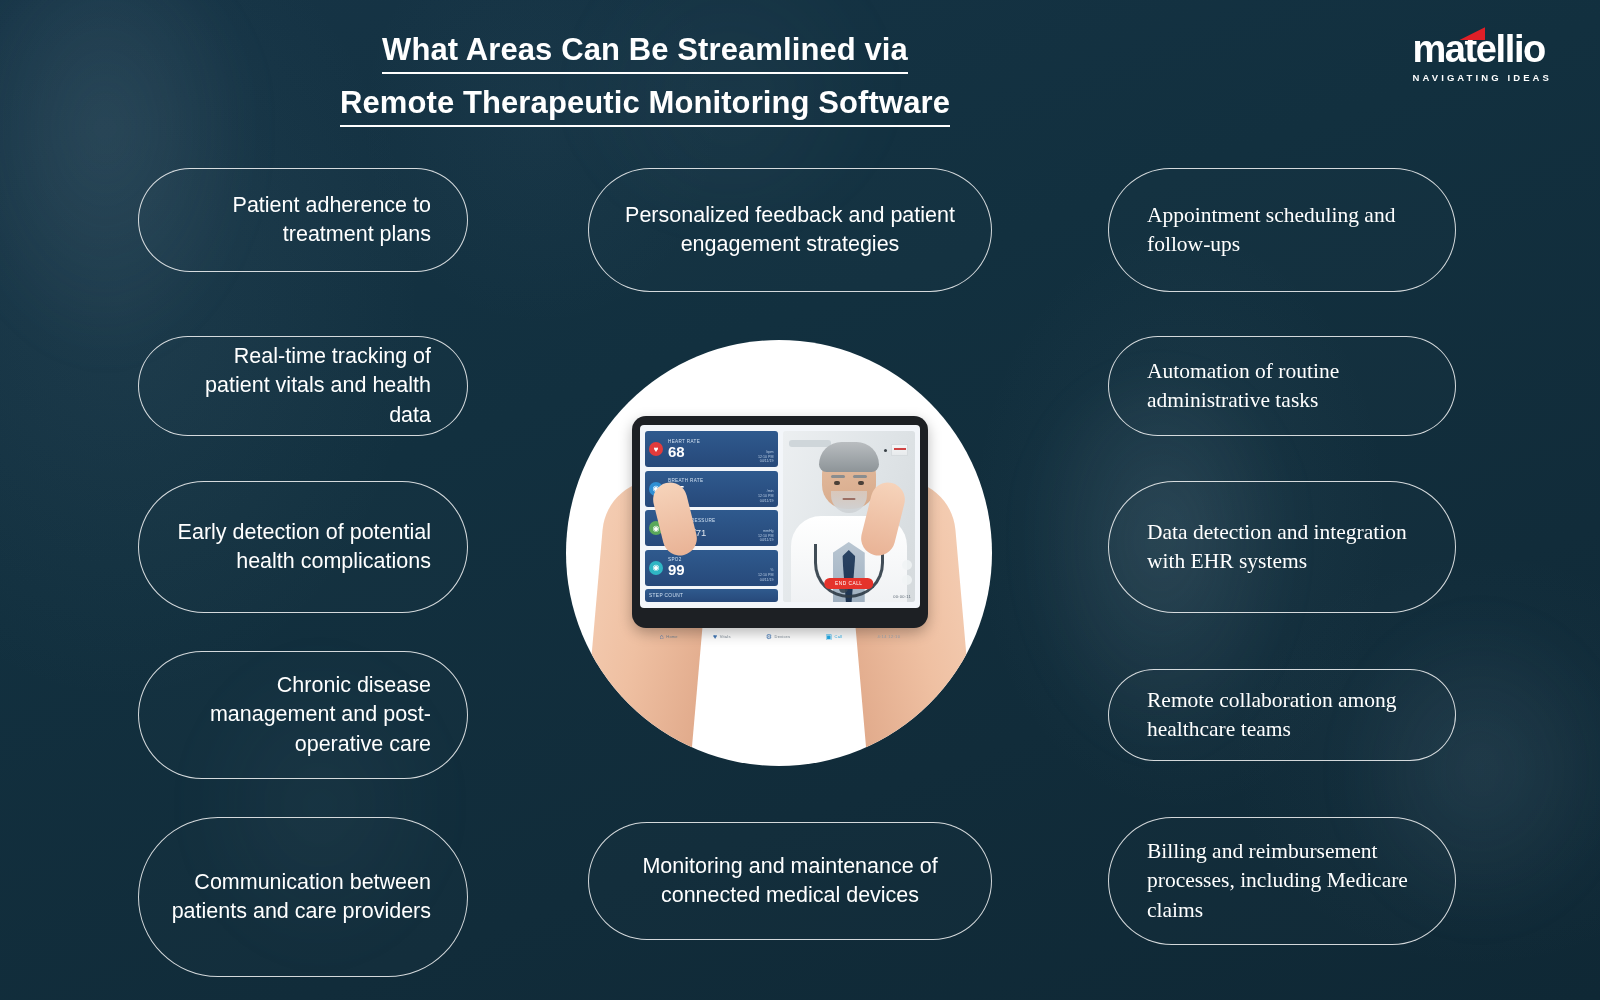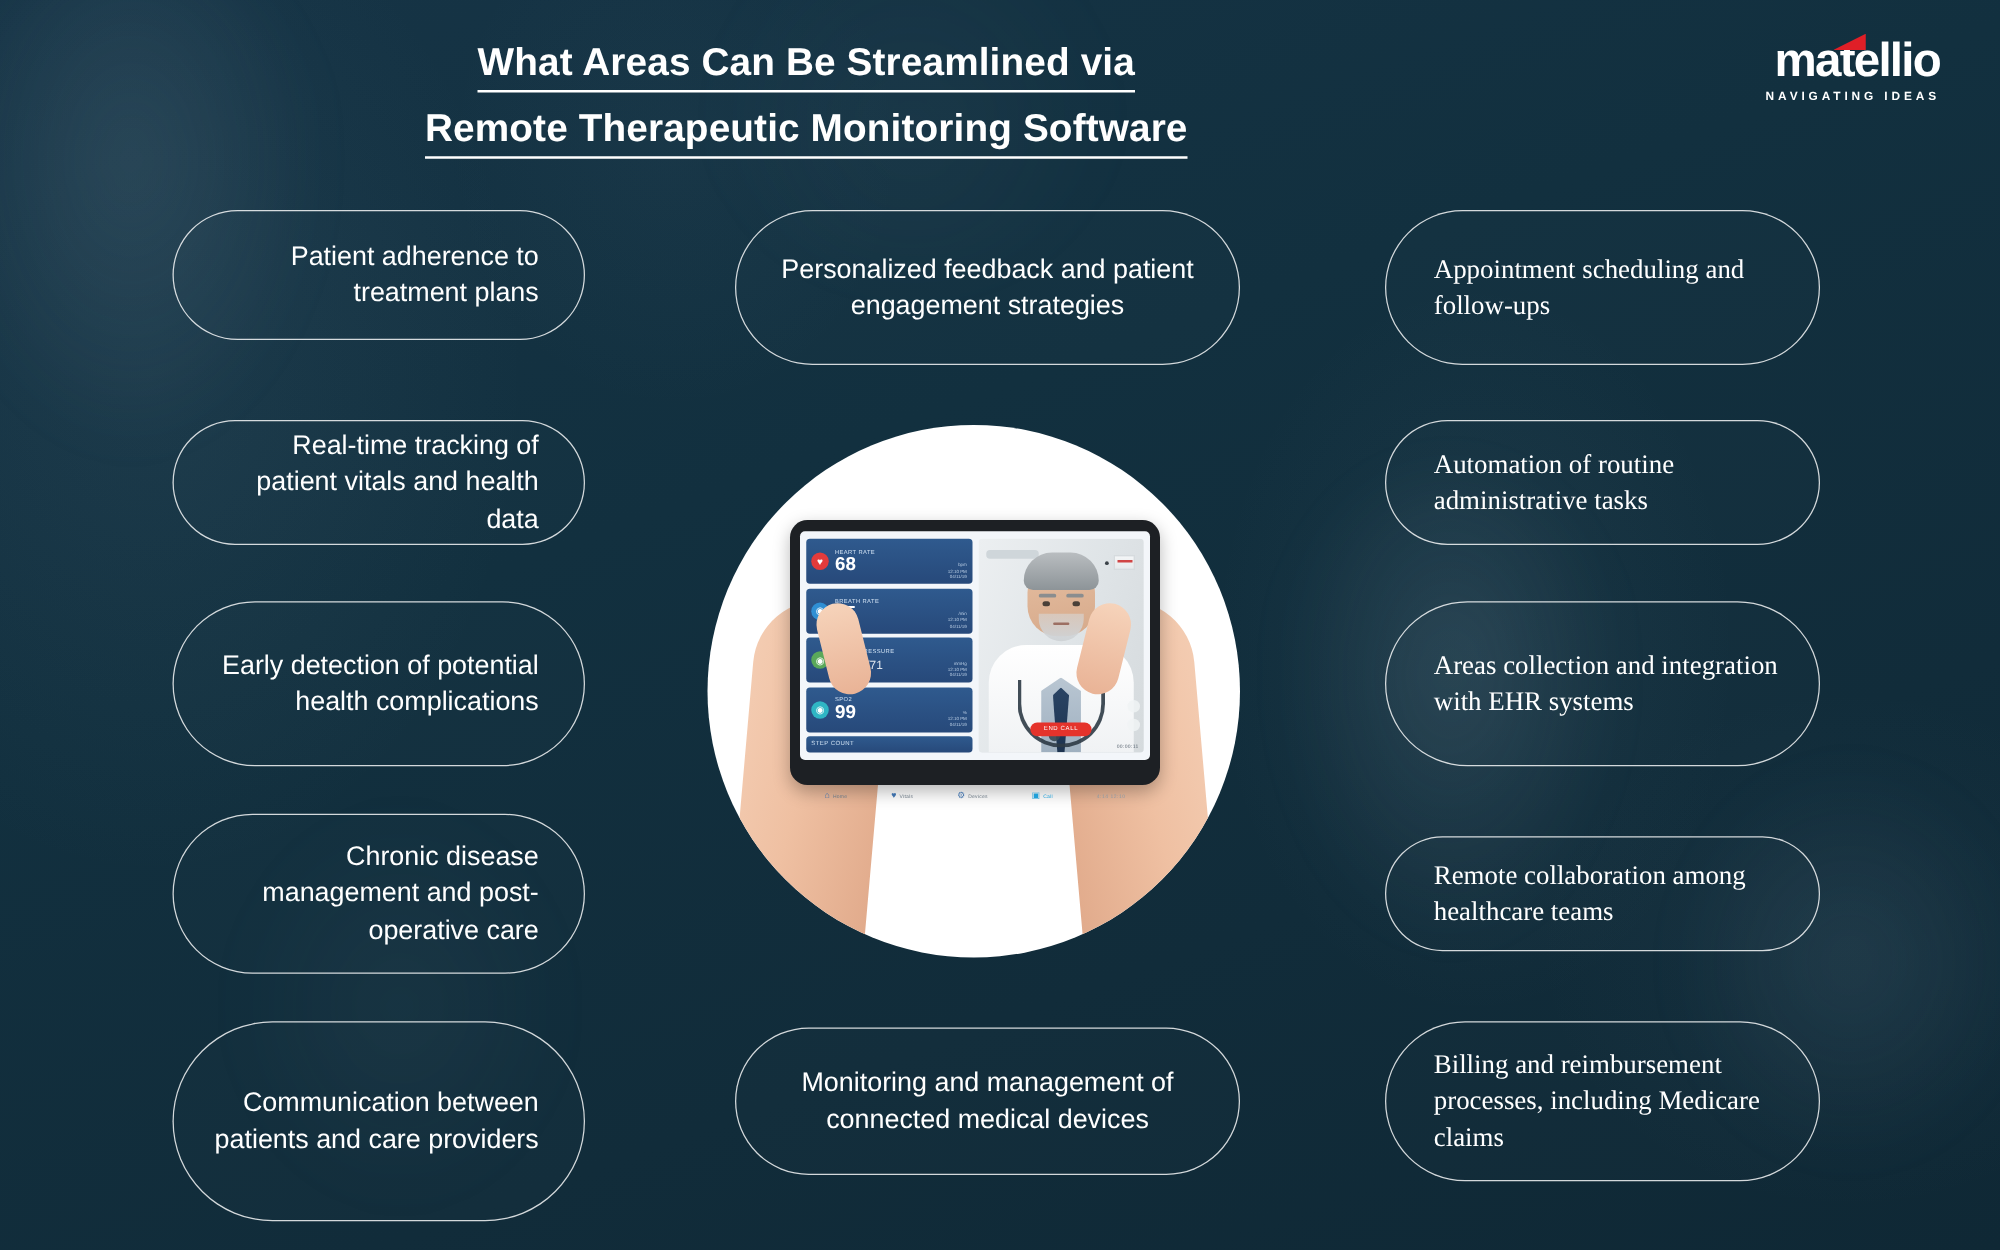--- a/index.html
+++ b/index.html
@@ -56,21 +56,21 @@
     padding-bottom:7px;
     border-bottom:2.5px solid #ffffff;
     margin-bottom:13px;
     white-space:nowrap;
   }
 
   
   .logo {
     position:absolute; right:48px; top:30px;
     z-index:6;
-    text-align:right;
+    text-align:left;
   }
   .logo-word {
     position:relative;
     display:inline-block;
     color:#ffffff;
     font-size:38px;
     font-weight:bold;
     letter-spacing:-1.4px;
     line-height:1;
   }
@@ -379,31 +379,31 @@
     <div class="txt">Chronic disease management and post-operative care</div>
   </div>
   <div class="pill col-left p-l5">
     <div class="txt">Communication between patients and care providers</div>
   </div>
 
   <div class="pill col-mid p-m1">
     <div class="txt">Personalized feedback and patient engagement strategies</div>
   </div>
   <div class="pill col-mid p-m2">
-    <div class="txt">Monitoring and management of connected medical devices</div>
+    <div class="txt">Monitoring and maintenance of connected medical devices</div>
   </div>
 
   <div class="pill col-right p-r1">
     <div class="txt">Appointment scheduling and follow-ups</div>
   </div>
   <div class="pill col-right p-r2">
     <div class="txt">Automation of routine administrative tasks</div>
   </div>
   <div class="pill col-right p-r3">
-    <div class="txt">Areas collection and integration with EHR systems</div>
+    <div class="txt">Data detection and integration with EHR systems</div>
   </div>
   <div class="pill col-right p-r4">
     <div class="txt">Remote collaboration among healthcare teams</div>
   </div>
   <div class="pill col-right p-r5">
     <div class="txt">Billing and reimbursement processes, including Medicare claims</div>
   </div>
 
   <div class="photo-circle">
     <div class="photo-inner">

